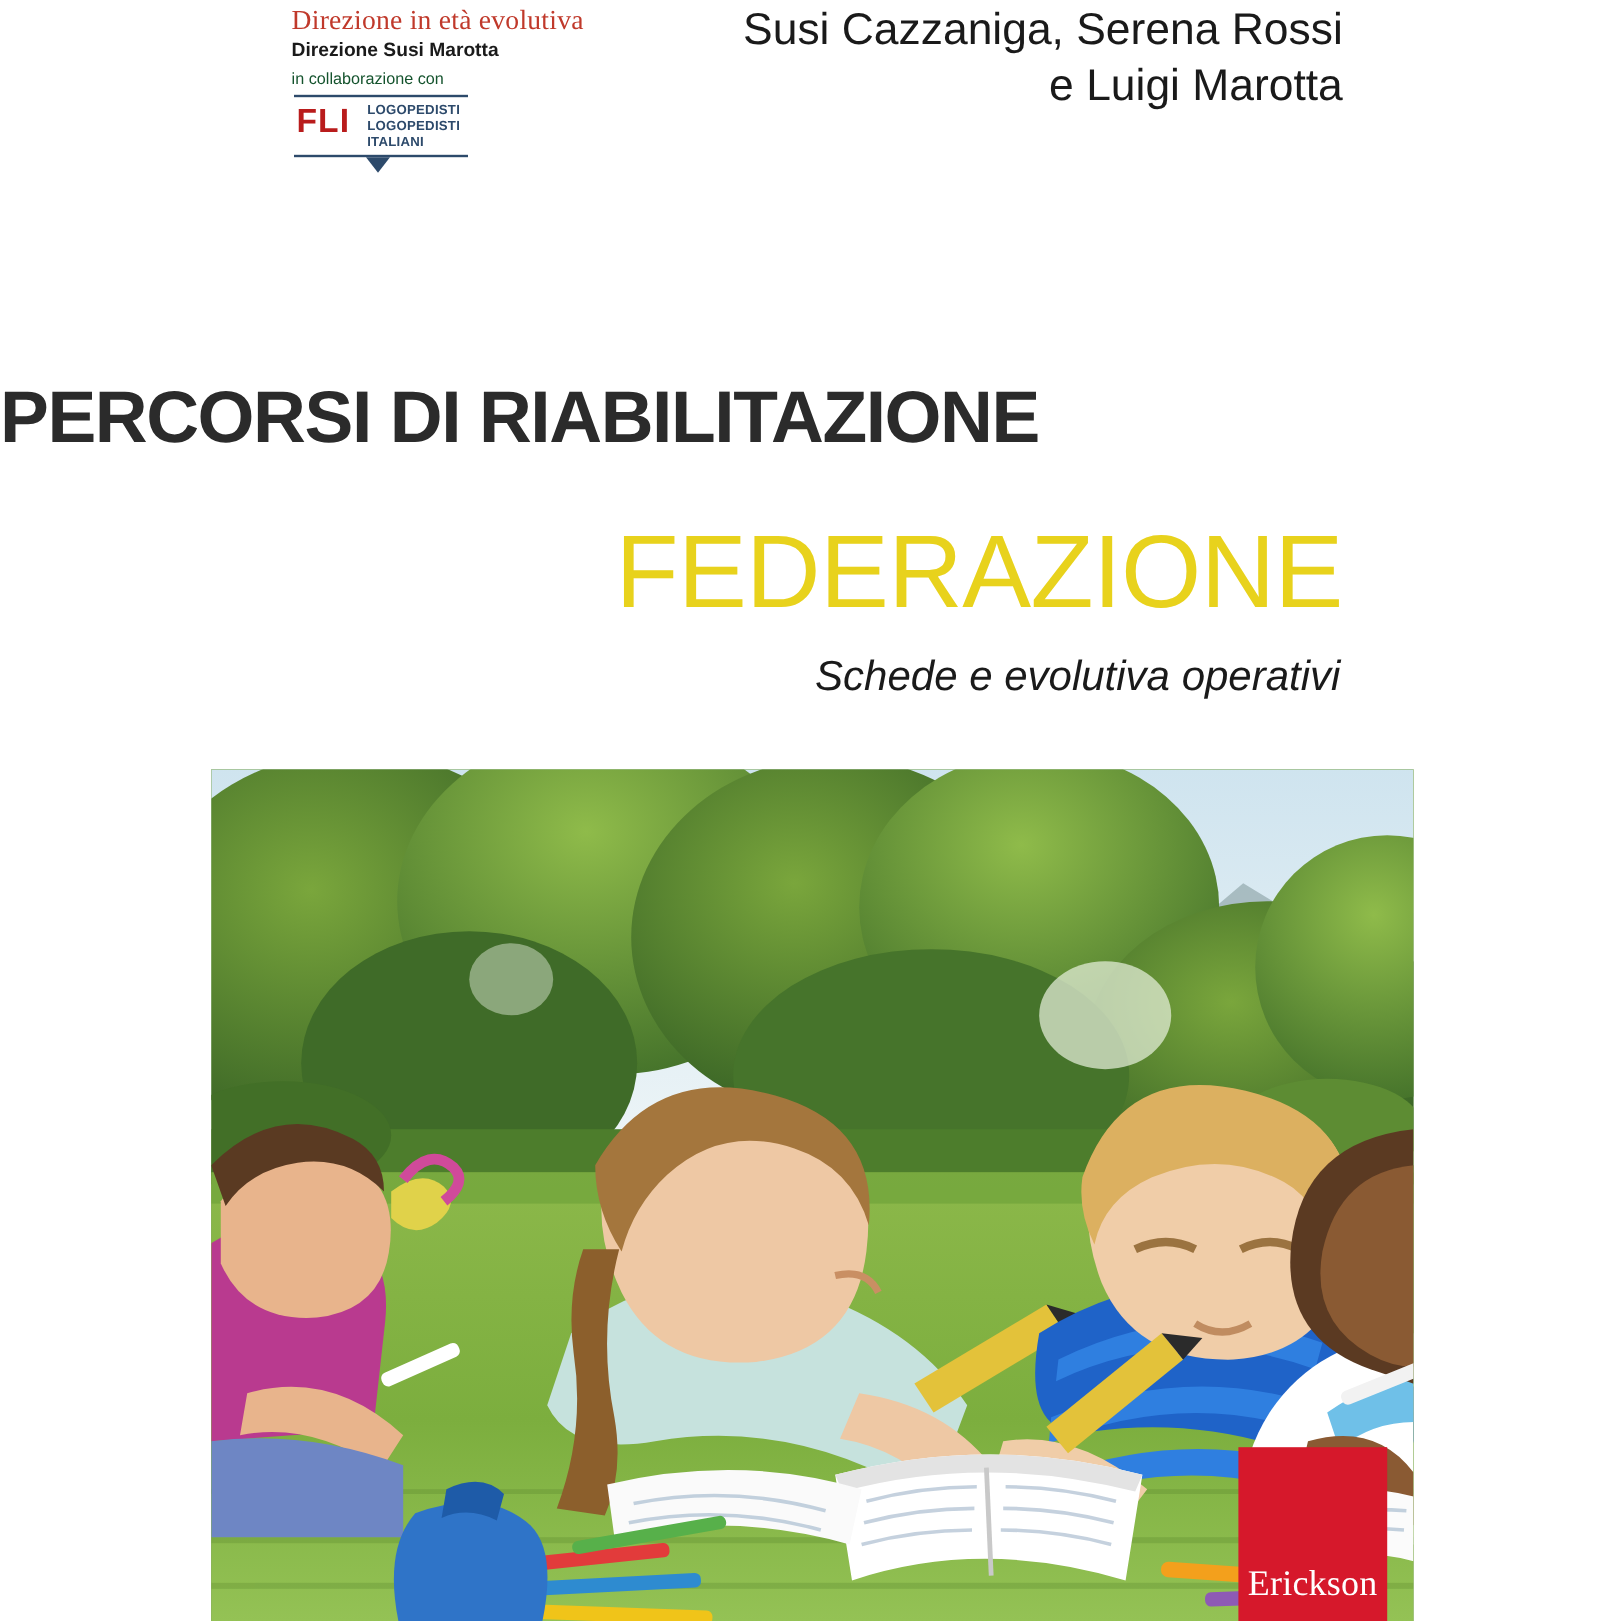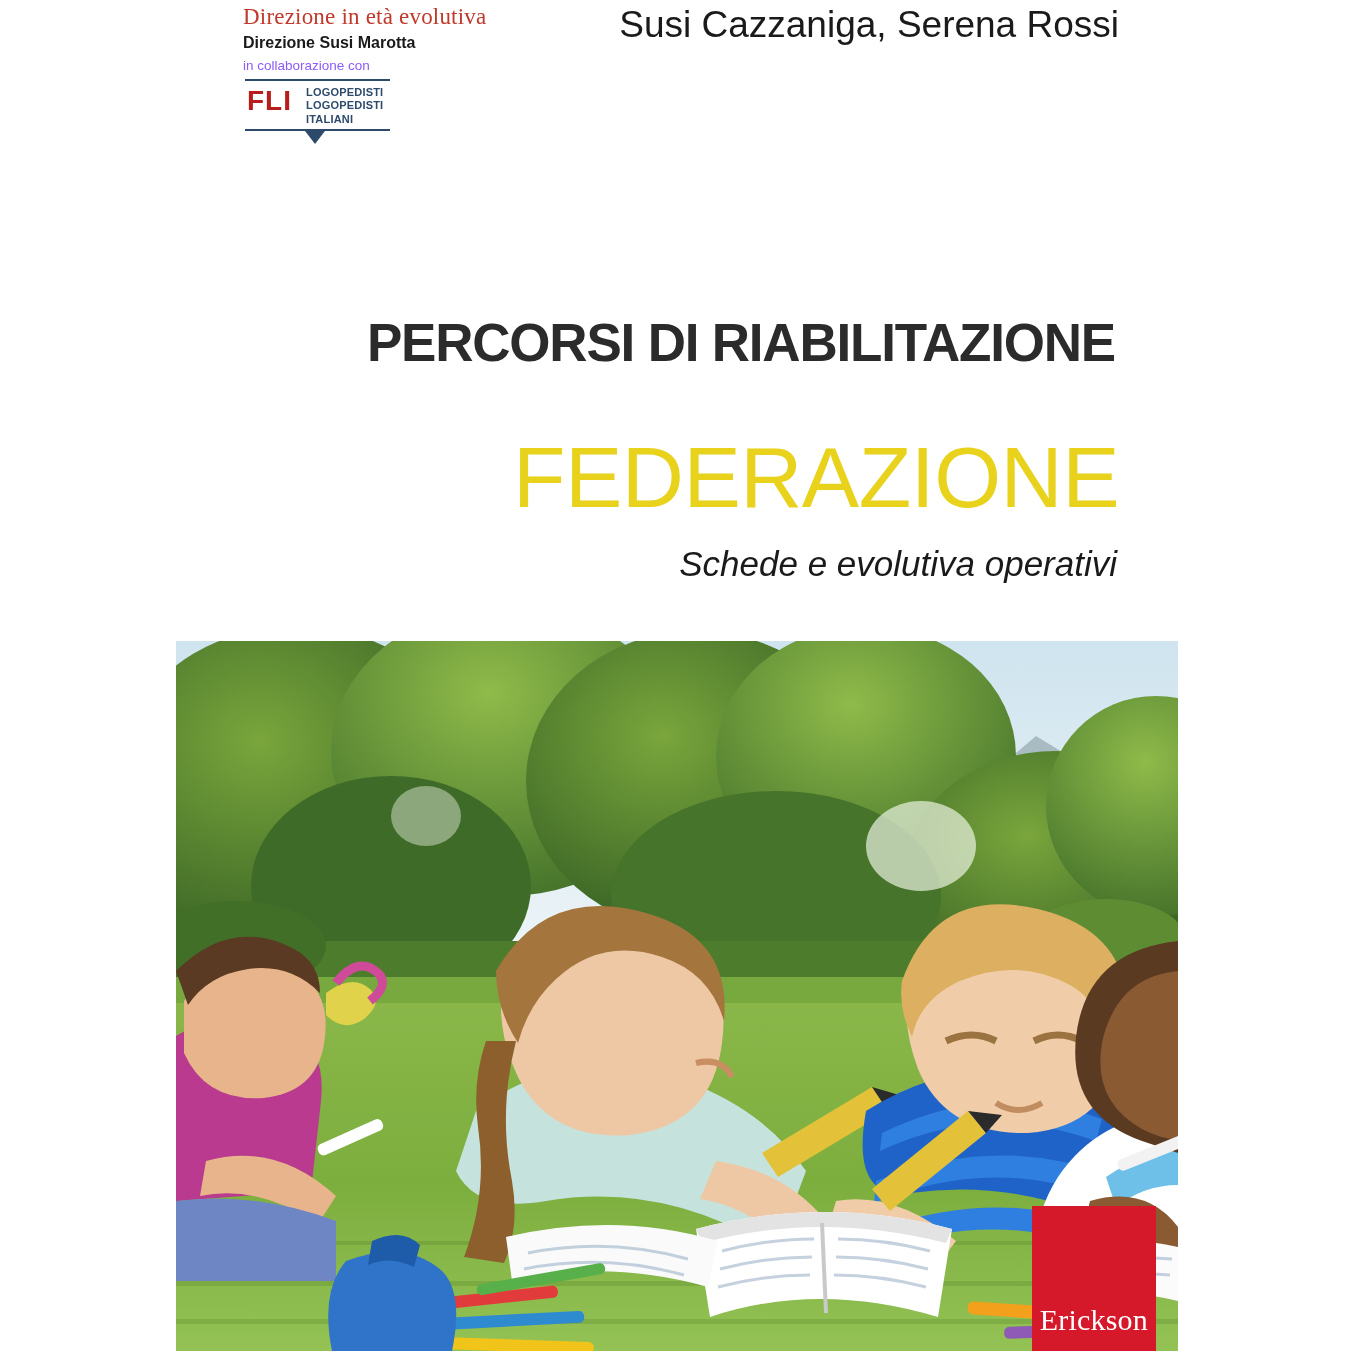--- a/index.html
+++ b/index.html
@@ -37,21 +37,21 @@
     white-space: nowrap;
   }
   .series-direction {
     color: #1a1a1a;
     font-size: 16px;
     font-weight: bold;
     margin-top: 5px;
     white-space: nowrap;
   }
   .series-collab {
-    color: #8b5cf6;
+    color: #14532d;
     font-size: 13.5px;
     margin-top: 6px;
     white-space: nowrap;
   }
 
   
   .fli-logo {
     position: absolute;
     left: 245px;
     top: 79px;
@@ -108,22 +108,22 @@
     line-height: 1.25;
     white-space: nowrap;
   }
 
   
   .main-title {
     position: absolute;
     left: 0;
     right: 236px;
     top: 312px;
-    text-align: right;
-    font-size: 53px;
+    text-align: left;
+    font-size: 61px;
     font-weight: bold;
     letter-spacing: -1.2px;
     color: #2b2b2b;
     font-family: "Liberation Sans", sans-serif;
   }
   .book-title {
     position: absolute;
     left: 0;
     right: 232px;
     top: 428px;
@@ -196,20 +196,21 @@
       <div>LOGOPEDISTI</div>
       <div>LOGOPEDISTI</div>
       <div>ITALIANI</div>
     </div>
     <div class="fli-rule-bottom"></div>
     <div class="fli-chevron"></div>
   </div>
 
   <div class="authors">
     <div>Susi Cazzaniga, Serena Rossi</div>
+    <div>e Luigi Marotta</div>
   </div>
 
   <div class="main-title">PERCORSI DI RIABILITAZIONE</div>
   <div class="book-title">FEDERAZIONE</div>
   <div class="subtitle">Schede e evolutiva operativi</div>
 
   <div class="photo">
     <svg width="1002" height="710" viewBox="0 0 1002 710" xmlns="http://www.w3.org/2000/svg">
       <defs>
         <linearGradient id="skyg" x1="0" y1="0" x2="0" y2="1">

